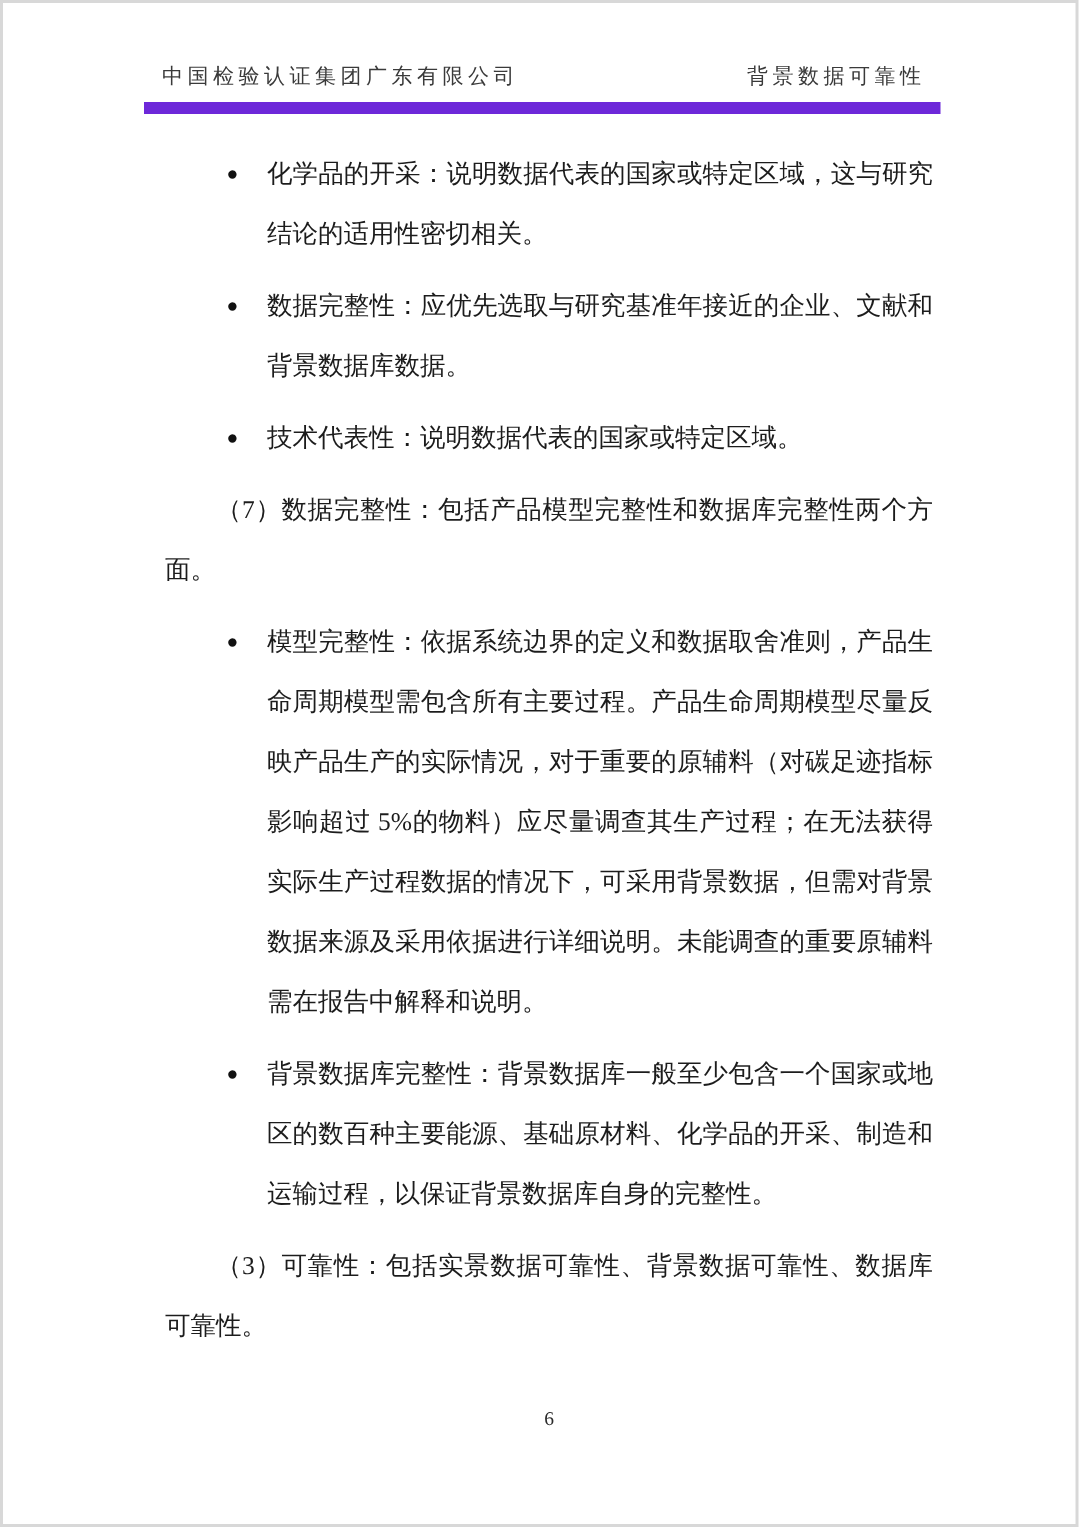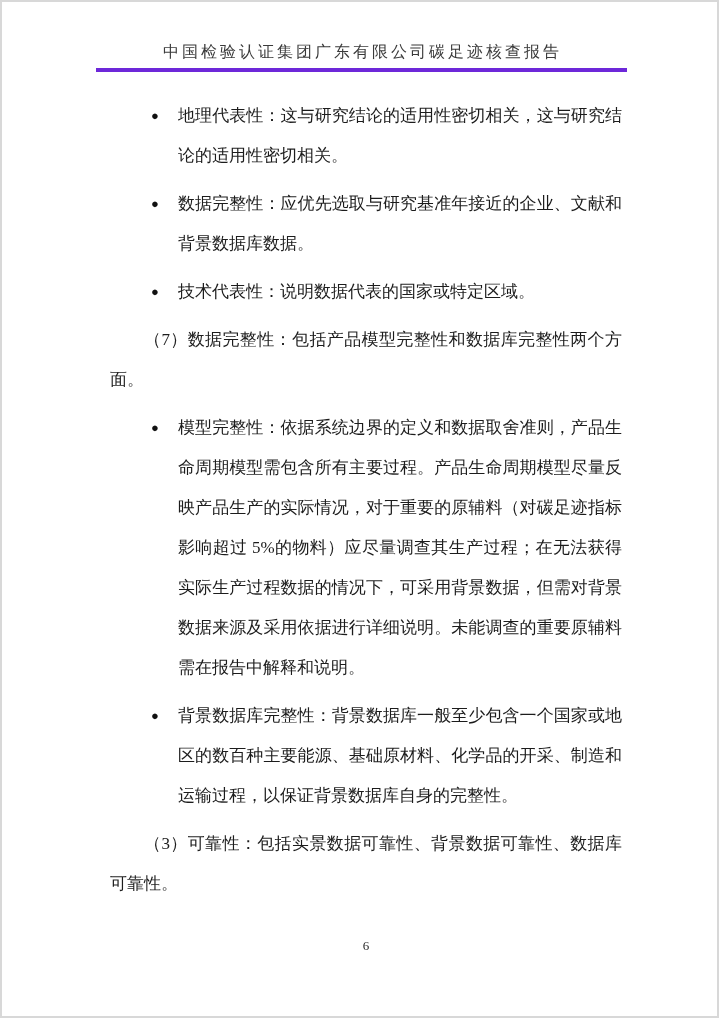--- a/index.html
+++ b/index.html
@@ -18,27 +18,27 @@
     inset: 0;
     border: 2px solid #d8d8d8;
     pointer-events: none;
   }
   .header {
     position: absolute;
     top: 44px;
     left: 96px;
     right: 92px;
     display: flex;
-    justify-content: center;
+    justify-content: space-between;
     align-items: flex-end;
-    font-size: 16px;
+    font-size: 14px;
     line-height: 16px;
     letter-spacing: 3px;
     color: #3a3a3a;
-    border-bottom: 4px solid #6d28d9;
+    border-bottom: 8px solid #6d28d9;
     padding: 0 10px 8px 12px;
   }
   .content {
     position: absolute;
     top: 96px;
     left: 110px;
     width: 512px;
     font-size: 17px;
     line-height: 40px;
     text-align: justify;
@@ -70,25 +70,25 @@
     color: #2a2a2a;
   }
 </style>
 </head>
 <body>
 
 <div class="page-frame"></div>
 
 <header class="header">
   <span>中国检验认证集团广东有限公司</span>
-  <span>碳足迹核查报告</span>
+  <span>背景数据可靠性</span>
 </header>
 
 <main class="content">
-    <div class="bullet"><span class="marker">●</span><span>地理代表性：这与研究结论的适用性密切相关，这与研究结论的适用性密切相关。</span></div>
+    <div class="bullet"><span class="marker">●</span><span>化学品的开采：说明数据代表的国家或特定区域，这与研究结论的适用性密切相关。</span></div>
     <div class="bullet"><span class="marker">●</span><span>数据完整性：应优先选取与研究基准年接近的企业、文献和背景数据库数据。</span></div>
     <div class="bullet"><span class="marker">●</span><span>技术代表性：说明数据代表的国家或特定区域。</span></div>
     <div class="para">（7）数据完整性：包括产品模型完整性和数据库完整性两个方面。</div>
     <div class="bullet"><span class="marker">●</span><span>模型完整性：依据系统边界的定义和数据取舍准则，产品生命周期模型需包含所有主要过程。产品生命周期模型尽量反映产品生产的实际情况，对于重要的原辅料（对碳足迹指标影响超过 5%的物料）应尽量调查其生产过程；在无法获得实际生产过程数据的情况下，可采用背景数据，但需对背景数据来源及采用依据进行详细说明。未能调查的重要原辅料需在报告中解释和说明。</span></div>
     <div class="bullet"><span class="marker">●</span><span>背景数据库完整性：背景数据库一般至少包含一个国家或地区的数百种主要能源、基础原材料、化学品的开采、制造和运输过程，以保证背景数据库自身的完整性。</span></div>
     <div class="para">（3）可靠性：包括实景数据可靠性、背景数据可靠性、数据库可靠性。</div>
   </main>
 
 <footer class="footer">
   <span>6</span>

